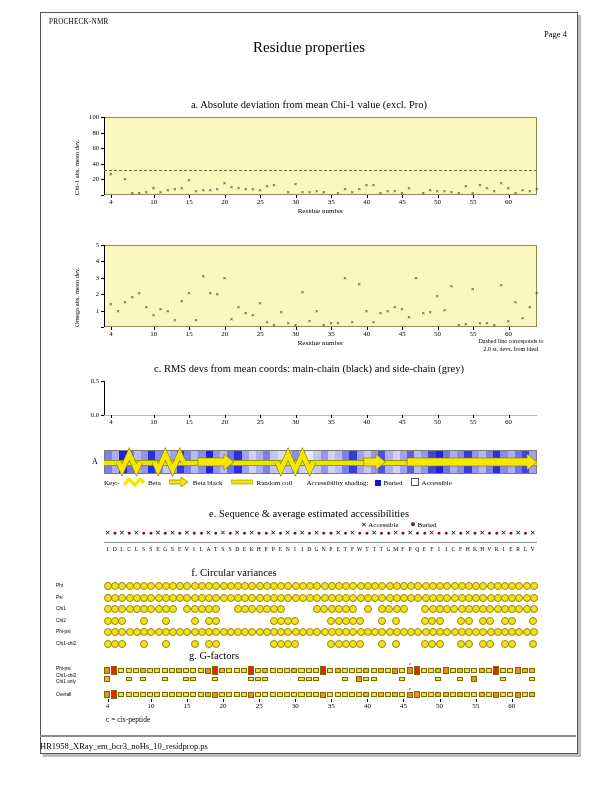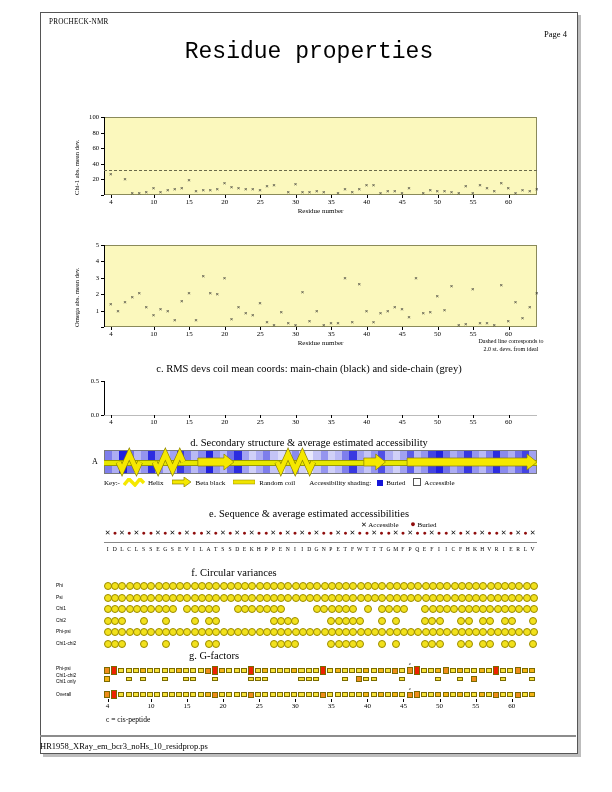--- a/index.html
+++ b/index.html
@@ -4,21 +4,21 @@
 <style>
   html,body{margin:0;padding:0;background:#fff;}
   body{width:612px;height:792px;font-family:"Liberation Serif",serif;color:#000;position:relative;overflow:hidden;}
 
   #page{position:absolute;left:40px;top:12px;width:536px;height:740px;
         border:1px solid #555;background:#fff;box-shadow:3px 3px 0 #bdbdbd;}
 
   .hdr-left{position:absolute;left:8px;top:5px;font-size:7.2px;letter-spacing:.2px;font-family:"Liberation Serif",serif;}
   .hdr-right{position:absolute;right:10px;top:16px;font-size:8.5px;}
 
-  .title1{position:absolute;left:0;right:0;top:26px;text-align:center;font-size:23px;font-family:Liberation Mono, monospace;}
+  .title1{position:absolute;left:0;right:0;top:26px;text-align:center;font-size:15px;}
   .title2{position:absolute;left:0;right:0;top:55px;text-align:center;font-size:21px;}
 
   .sect-title{position:absolute;text-align:center;font-size:10.5px;}
 
   
   .plot{position:absolute;background:#fbf8bd;border:1px solid #8a8a5a;box-sizing:border-box;}
   .ylab{position:absolute;font-size:6.6px;transform-origin:0 0;transform:rotate(-90deg);white-space:nowrap;font-family:"Liberation Serif",serif;}
   .ytick{position:absolute;font-size:6.6px;text-align:right;width:22px;}
   .ytickmark{position:absolute;height:1px;background:#000;width:3px;}
   .xtick{position:absolute;font-size:7px;text-align:center;width:18px;}
@@ -59,28 +59,28 @@
 </head>
 <body>
 
 <div id="page">
 
   <div class="hdr-left">PROCHECK-NMR</div>
   <div class="hdr-right">Page  4</div>
 
   <div class="title1">Residue properties</div>
 
+  <div class="sect-title" style="left:0;right:0;top:86px;">a. Absolute deviation from mean Chi-1 value (excl. Pro)</div>
   <div id="plotA-host"></div>
 
   <div id="plotB-host"></div>
 
-  <div class="sect-title" style="left:0;right:0;top:350px;">c. RMS devs coil mean coords: main-chain (black) and side-chain (grey)</div>
+  <div class="sect-title" style="left:0;right:0;top:350px;">c. RMS devs from mean coords: main-chain (black) and side-chain (grey)</div>
   <div id="plotC-host"></div>
 
-  <div class="sect-title" style="left:0;right:0;top:424px;">d. Secondary structure &amp; average estimated accessibility</div>
   <div id="ss-host"></div>
 
   <div class="sect-title" style="left:0;right:0;top:495px;">e. Sequence &amp; average estimated accessibilities</div>
   <div id="seq-host"></div>
 
   <div class="sect-title" style="left:-150px;right:0;top:554px;">f. Circular variances</div>
   <div id="cv-host"></div>
 
   <div class="sect-title" style="left:-190px;right:0;top:637px;">g. G-factors</div>
   <div id="gf-host"></div>
@@ -386,21 +386,21 @@
       <path d="M50.516666666666666 12 L54.125 20 L57.733333333333334 12 L61.34166666666667 4 L64.95 12 L68.55833333333334 20 L72.16666666666667 12 L75.775 4 L79.38333333333334 12" fill="none" stroke="#8a8000" stroke-width="5.8"></path>
       <path d="M50.516666666666666 12 L54.125 20 L57.733333333333334 12 L61.34166666666667 4 L64.95 12 L68.55833333333334 20 L72.16666666666667 12 L75.775 4 L79.38333333333334 12" fill="none" stroke="#f5e800" stroke-width="4.5"></path>
       <path d="M93.81666666666666 8 H119.9 V4 L129.9 12 L119.9 20 V16 H93.81666666666666 Z" fill="#f5e800" stroke="#8a8000" stroke-width="0.7"></path>
       <path d="M259.8 8 H271.7075 V4 L281.45 12 L271.7075 20 V16 H259.8 Z" fill="#f5e800" stroke="#8a8000" stroke-width="0.7"></path>
       <path d="M173.2 12 L176.80833333333334 20 L180.41666666666666 12 L184.02499999999998 4 L187.63333333333333 12 L191.24166666666667 20 L194.85 12 L198.45833333333331 4 L202.06666666666666 12 L205.675 20 L209.28333333333333 12" fill="none" stroke="#8a8000" stroke-width="5.8"></path>
       <path d="M173.2 12 L176.80833333333334 20 L180.41666666666666 12 L184.02499999999998 4 L187.63333333333333 12 L191.24166666666667 20 L194.85 12 L198.45833333333331 4 L202.06666666666666 12 L205.675 20 L209.28333333333333 12" fill="none" stroke="#f5e800" stroke-width="4.5"></path>
       <path d="M303.1 8 H423 V4 L433 12 L423 20 V16 H303.1 Z" fill="#f5e800" stroke="#8a8000" stroke-width="0.7"></path>
     </svg>
     <div class="key" style="left:63px;top:464px;width:433px;"><span>Key:-</span><svg width="22" height="9" style="vertical-align:-2px;margin:0 3px">
         <path d="M1 7 L6 1 L12 7 L17 1 L21 5" fill="none" stroke="#f5e800" stroke-width="3.5"></path>
-      </svg><span>Helix</span><svg width="20" height="10" style="vertical-align:-2px;margin:0 4px 0 8px">
+      </svg><span>Beta</span><svg width="20" height="10" style="vertical-align:-2px;margin:0 4px 0 8px">
         <path d="M0 3 H12 V0 L19 5 L12 10 V7 H0 Z" fill="#f5e800" stroke="#8a8000" stroke-width="0.7"></path>
       </svg><span>Beta black</span><svg width="22" height="6" style="vertical-align:0;margin:0 4px 0 8px">
         <rect x="0" y="1" width="22" height="4" fill="#f0e400" stroke="#8a8000" stroke-width="0.5"></rect>
       </svg><span>Random coil</span><span style="margin-left:14px">Accessibility shading:</span><span class="swatch" style="background:#1515d8;margin:0 3px 0 6px"></span><span>Buried</span><span class="swatch" style="background:#ffffff;border:1px solid #555;margin:0 3px 0 8px"></span><span>Accessible</span></div>
     <div class="key" style="left:320px;top:506px;font-size:7px;"><span style="font-family:'Liberation Sans',sans-serif">✕</span> <span>Accessible</span> <span style="color:#8e0b0b;font-size:9px;margin-left:10px">●</span> <span>Buried</span></div>
     <div class="accrow" style="left:63px;top:516px;width:433px;">
       <span class="acc" style="width:7.216666666666667px;">✕</span>
       <span class="bur" style="width:7.216666666666667px;">●</span>
       <span class="acc" style="width:7.216666666666667px;">✕</span>
       <span class="bur" style="width:7.216666666666667px;">●</span>

